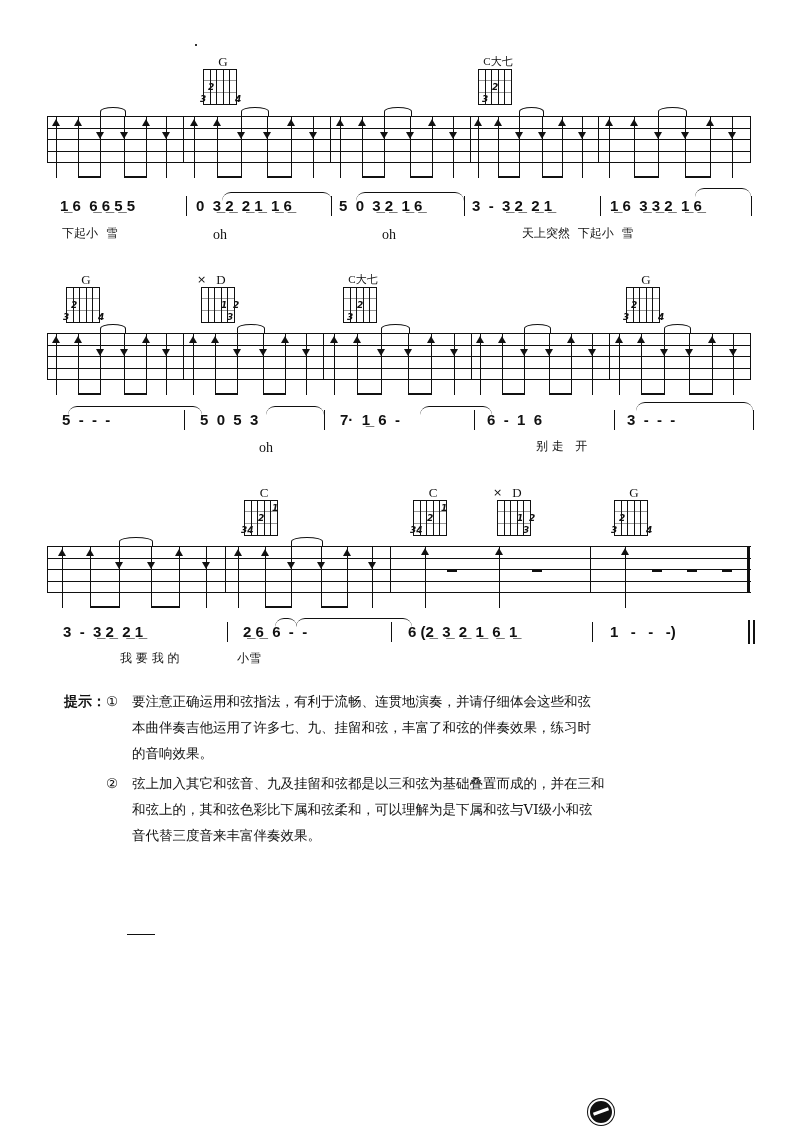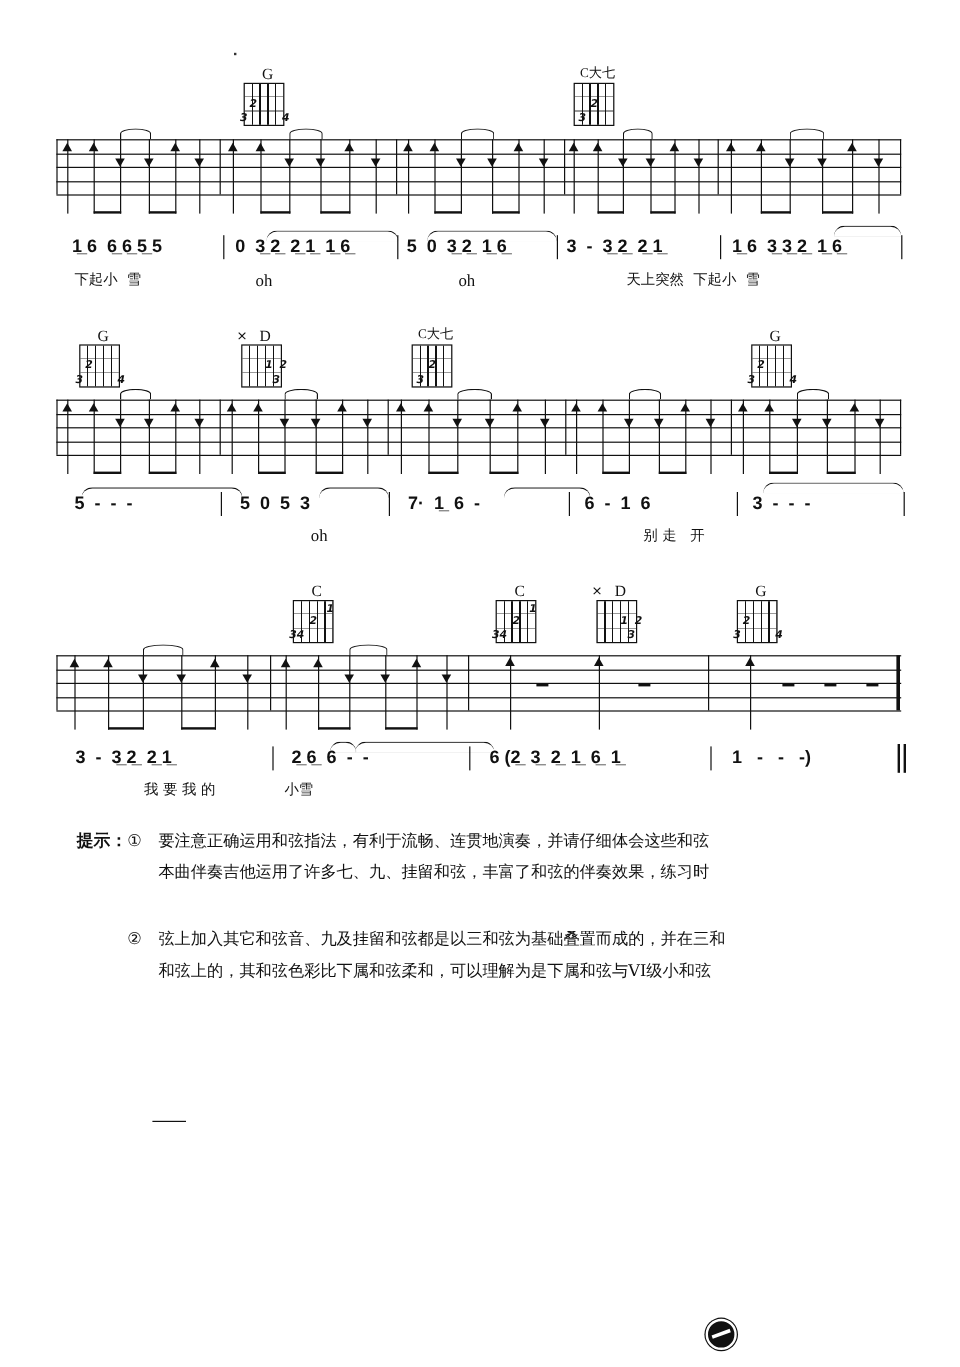--- a/index.html
+++ b/index.html
@@ -408,25 +408,27 @@
   <span class="lyric" style="left:120px;top:651px;">我 要 我 的</span>
   <span class="lyric" style="left:237px;top:651px;">小雪</span>
 </div>
 
 <div class="tips">
   <span class="tips-label">提示：</span>
   <div class="tips-p" style="top:0;">
     <span style="position:absolute;left:-2px;">①</span>
     <div style="padding-left:24px;">要注意正确运用和弦指法，有利于流畅、连贯地演奏，并请仔细体会这些和弦</div>
     <div style="padding-left:24px;">本曲伴奏吉他运用了许多七、九、挂留和弦，丰富了和弦的伴奏效果，练习时</div>
+    <div style="padding-left:24px;">的音响效果。</div>
   </div>
   <div class="tips-p" style="top:82px;">
     <span style="position:absolute;left:-2px;">②</span>
     <div style="padding-left:24px;">弦上加入其它和弦音、九及挂留和弦都是以三和弦为基础叠置而成的，并在三和</div>
     <div style="padding-left:24px;">和弦上的，其和弦色彩比下属和弦柔和，可以理解为是下属和弦与VI级小和弦</div>
+    <div style="padding-left:24px;">音代替三度音来丰富伴奏效果。</div>
   </div>
 </div>
 
 <div class="abs" style="left:127px;top:934px;width:28px;height:1px;background:#111;"></div>
 
 <div class="logo">
   <div class="logo-stripe"></div>
 </div>
 
 </body></html>

